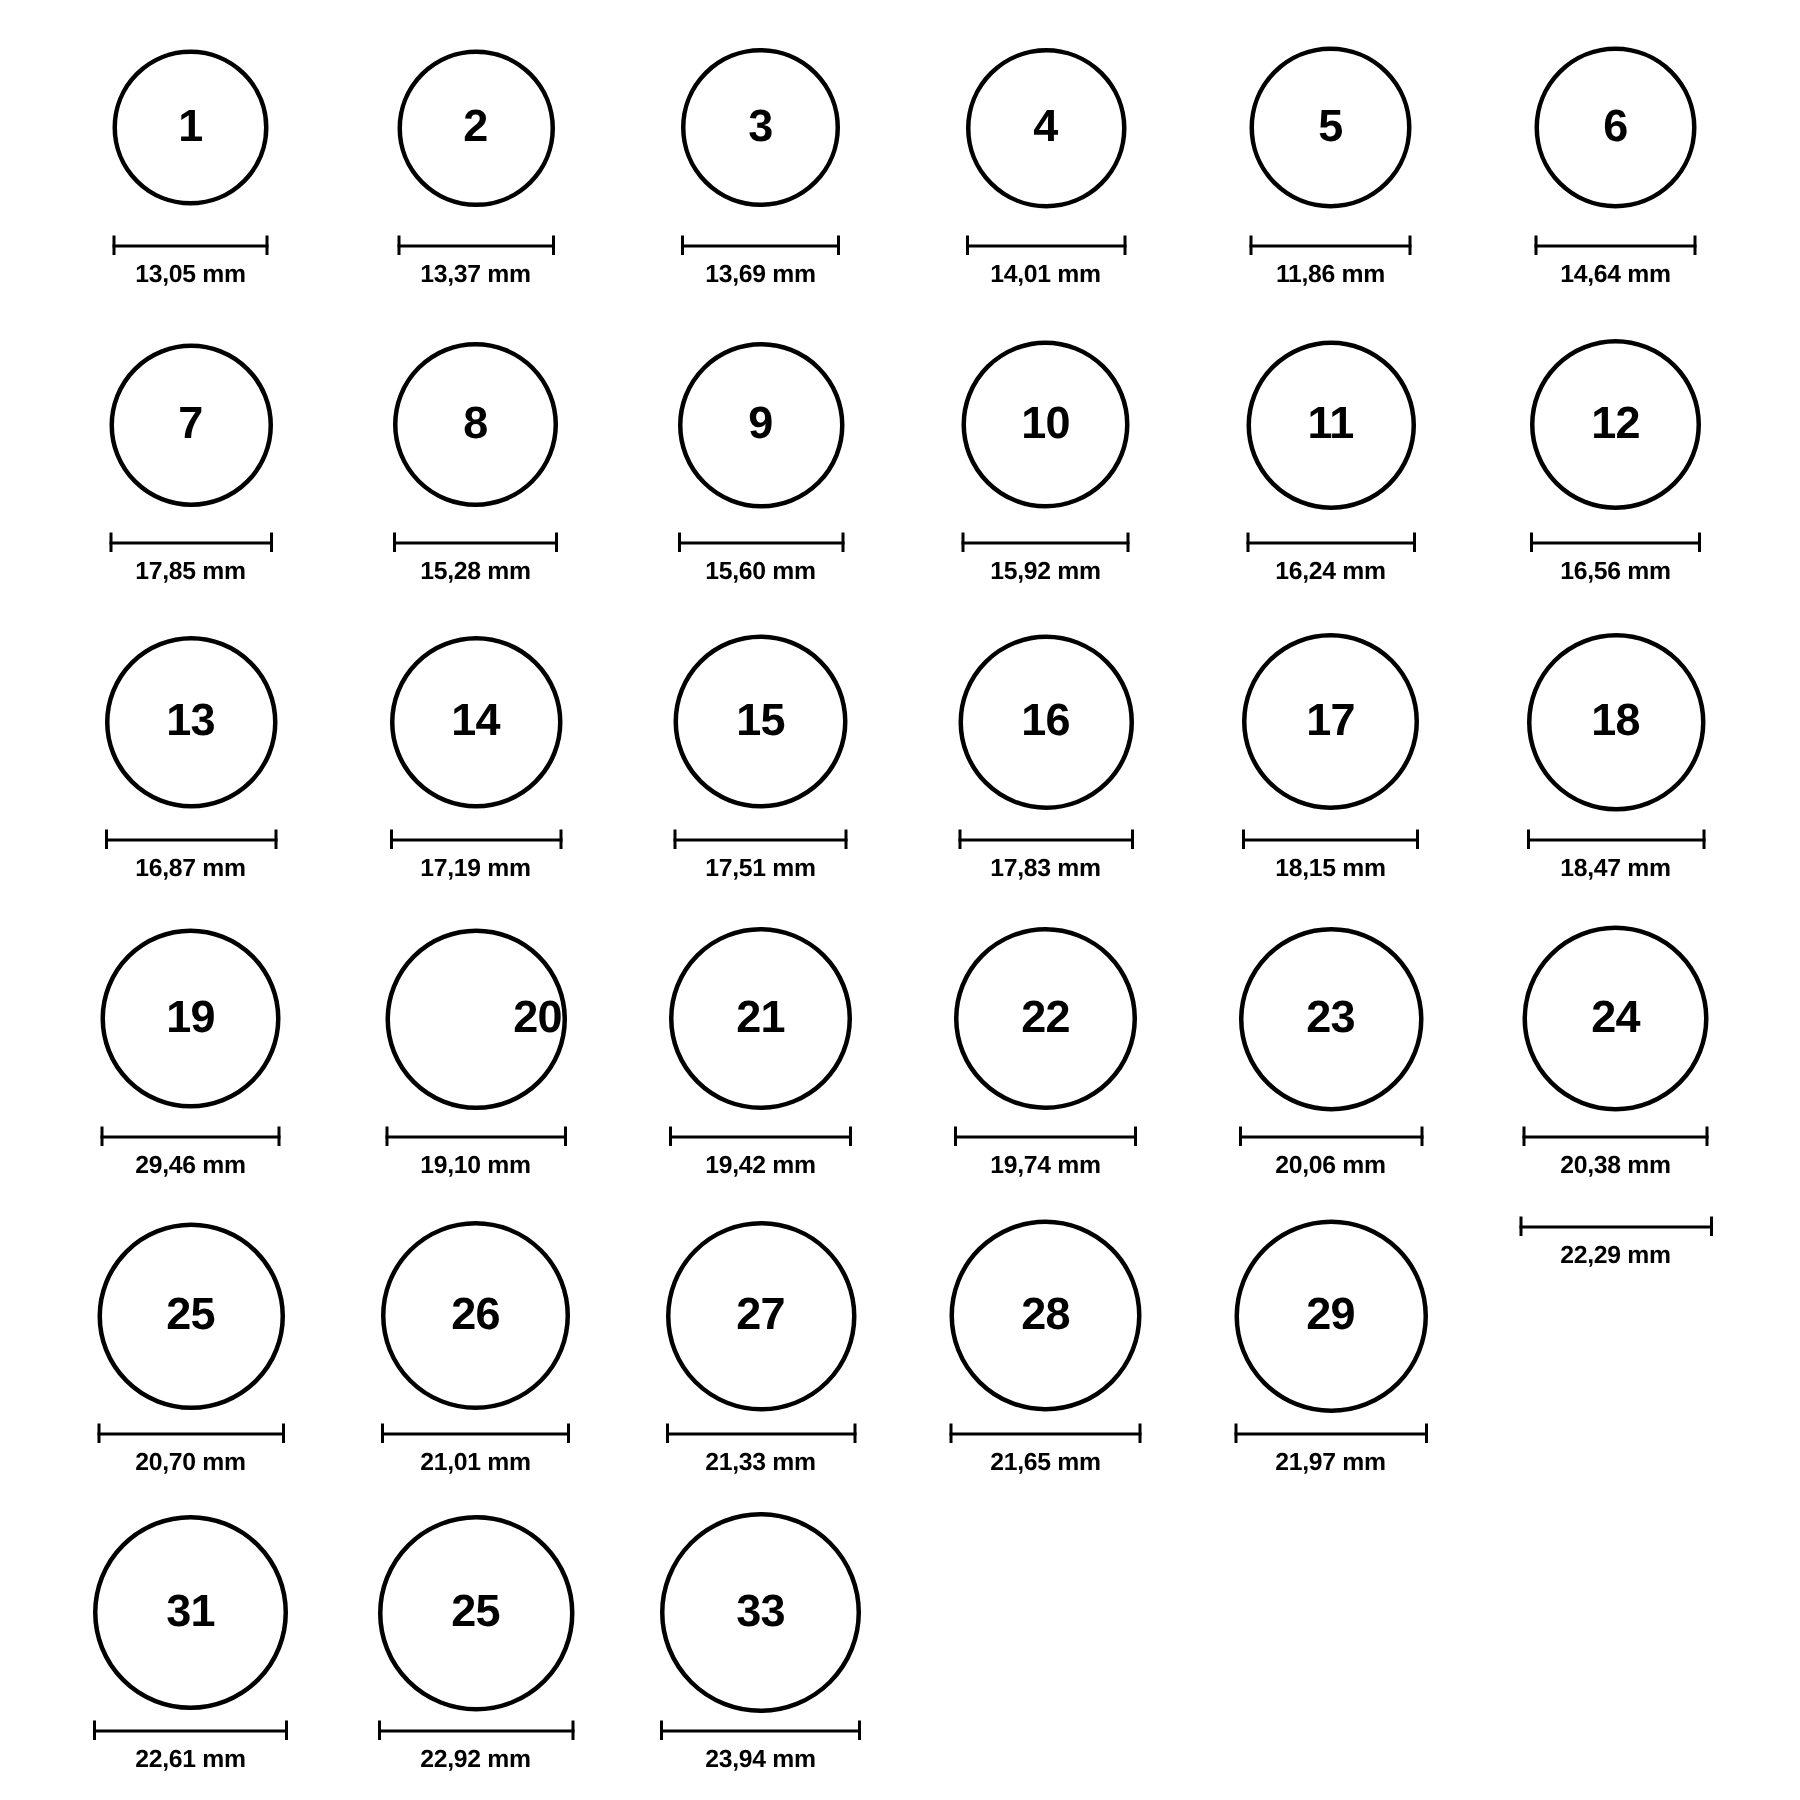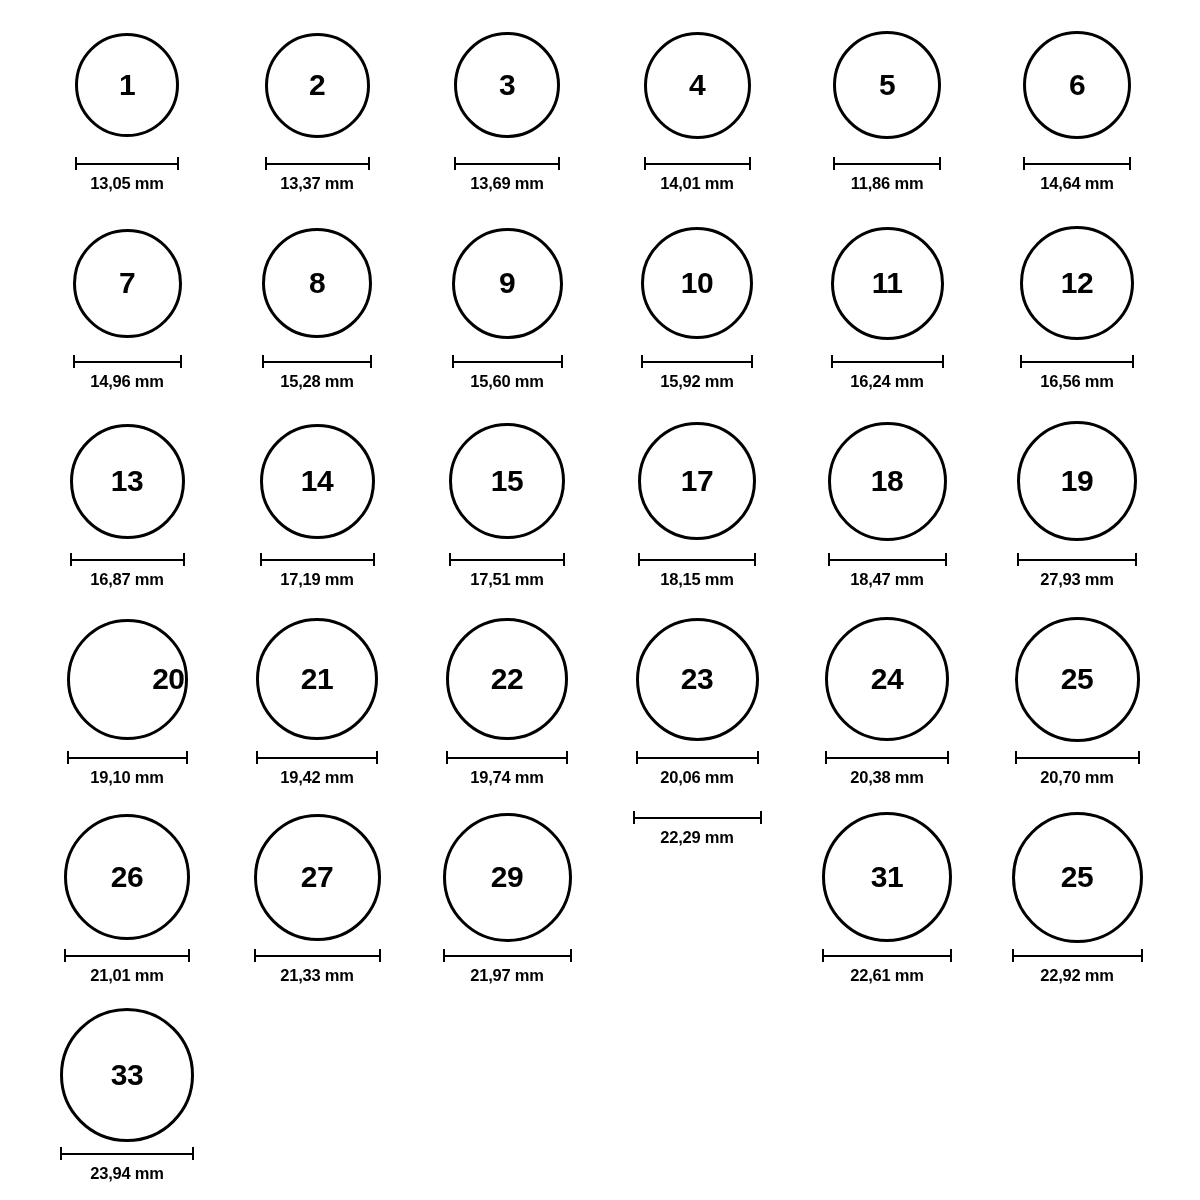--- a/index.html
+++ b/index.html
@@ -181,21 +181,21 @@
       <div class="ring-cell">
         <div class="ring-circle-wrap">
           <div class="ring-circle" style="width: 109px; height: 109px;">
             <span class="ring-number">7</span>
           </div>
         </div>
         <div class="measure-bar" style="width: 109px;">
           <span class="tick left"></span>
           <span class="tick right"></span>
         </div>
-        <div class="measure-label">14,96 mm</div>
+        <div class="measure-label">17,85 mm</div>
       </div>
       <div class="ring-cell">
         <div class="ring-circle-wrap">
           <div class="ring-circle" style="width: 110px; height: 110px;">
             <span class="ring-number">8</span>
           </div>
         </div>
         <div class="measure-bar" style="width: 110px;">
           <span class="tick left"></span>
           <span class="tick right"></span>
@@ -281,20 +281,32 @@
           </div>
         </div>
         <div class="measure-bar" style="width: 116px;">
           <span class="tick left"></span>
           <span class="tick right"></span>
         </div>
         <div class="measure-label">17,51 mm</div>
       </div>
       <div class="ring-cell">
         <div class="ring-circle-wrap">
+          <div class="ring-circle" style="width: 117px; height: 117px;">
+            <span class="ring-number">16</span>
+          </div>
+        </div>
+        <div class="measure-bar" style="width: 117px;">
+          <span class="tick left"></span>
+          <span class="tick right"></span>
+        </div>
+        <div class="measure-label">17,83 mm</div>
+      </div>
+      <div class="ring-cell">
+        <div class="ring-circle-wrap">
           <div class="ring-circle" style="width: 118px; height: 118px;">
             <span class="ring-number">17</span>
           </div>
         </div>
         <div class="measure-bar" style="width: 118px;">
           <span class="tick left"></span>
           <span class="tick right"></span>
         </div>
         <div class="measure-label">18,15 mm</div>
       </div>
@@ -313,21 +325,21 @@
       <div class="ring-cell">
         <div class="ring-circle-wrap">
           <div class="ring-circle" style="width: 120px; height: 120px;">
             <span class="ring-number">19</span>
           </div>
         </div>
         <div class="measure-bar" style="width: 120px;">
           <span class="tick left"></span>
           <span class="tick right"></span>
         </div>
-        <div class="measure-label">27,93 mm</div>
+        <div class="measure-label">29,46 mm</div>
       </div>
       <div class="ring-cell">
         <div class="ring-circle-wrap">
           <div class="ring-circle" style="width: 121px; height: 121px; justify-content: flex-end;">
             <span class="ring-number">20</span>
           </div>
         </div>
         <div class="measure-bar" style="width: 121px;">
           <span class="tick left"></span>
           <span class="tick right"></span>
@@ -413,20 +425,32 @@
           </div>
         </div>
         <div class="measure-bar" style="width: 127px;">
           <span class="tick left"></span>
           <span class="tick right"></span>
         </div>
         <div class="measure-label">21,33 mm</div>
       </div>
       <div class="ring-cell">
         <div class="ring-circle-wrap">
+          <div class="ring-circle" style="width: 128px; height: 128px;">
+            <span class="ring-number">28</span>
+          </div>
+        </div>
+        <div class="measure-bar" style="width: 128px;">
+          <span class="tick left"></span>
+          <span class="tick right"></span>
+        </div>
+        <div class="measure-label">21,65 mm</div>
+      </div>
+      <div class="ring-cell">
+        <div class="ring-circle-wrap">
           <div class="ring-circle" style="width: 129px; height: 129px;">
             <span class="ring-number">29</span>
           </div>
         </div>
         <div class="measure-bar" style="width: 129px;">
           <span class="tick left"></span>
           <span class="tick right"></span>
         </div>
         <div class="measure-label">21,97 mm</div>
       </div>

